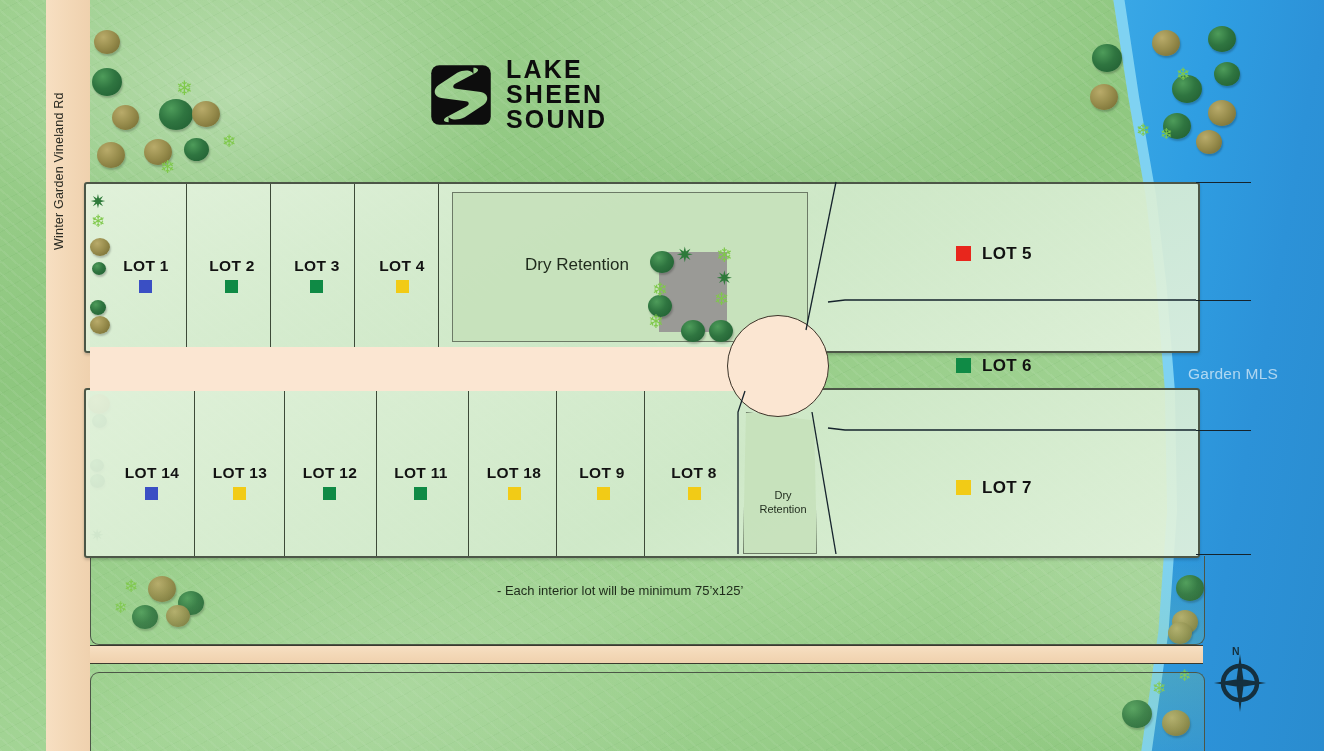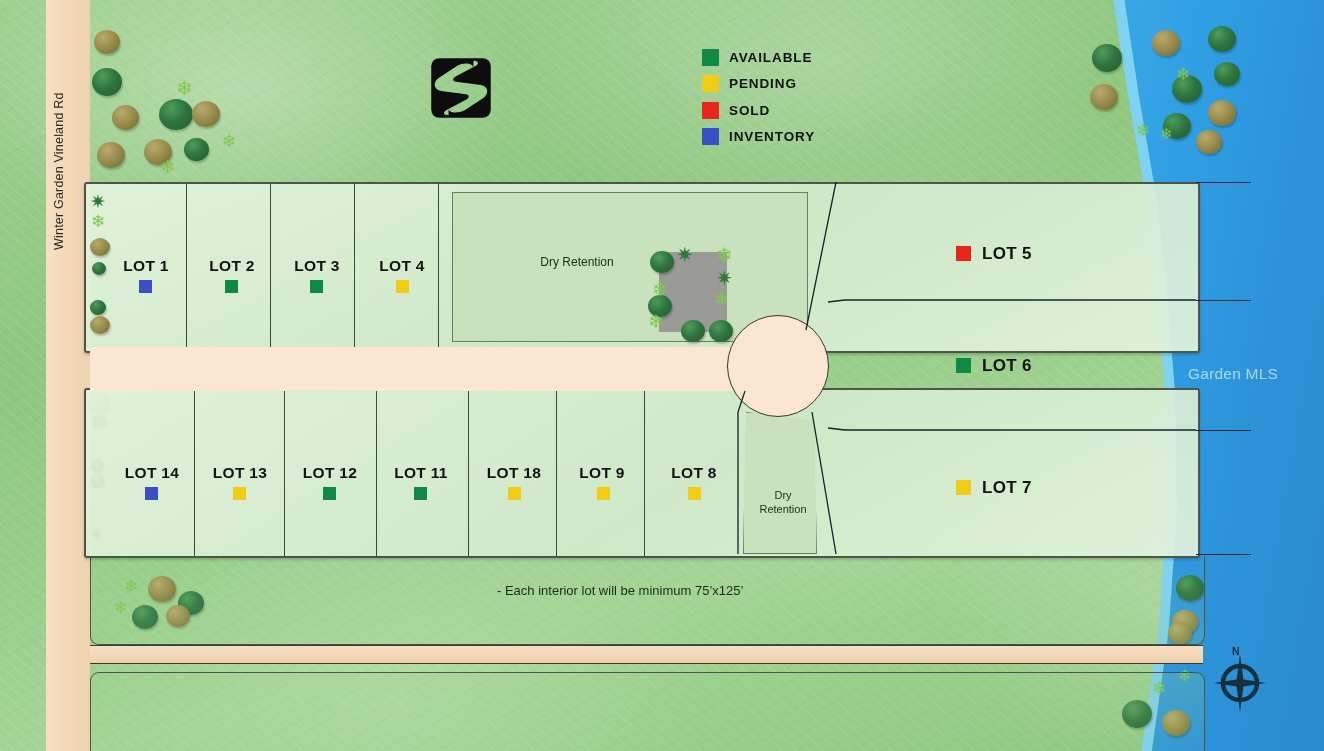--- a/index.html
+++ b/index.html
@@ -158,21 +158,21 @@
 
   
   #dry-retention-top {
     position: absolute;
     left: 452px; top: 192px; width: 354px; height: 148px;
     background: rgba(197,224,186,.85);
     border: 1px solid #6c7a66;
   }
   #dry-retention-top-label {
     position: absolute; left: 452px; top: 255px; width: 250px;
-    text-align: center; font-size: 12px; color: #1f2a1c;
+    text-align: center; font-size: 17px; color: #1f2a1c;
   }
   #gray-pad {
     position: absolute; left: 659px; top: 252px; width: 68px; height: 80px;
     background: #9a9a96;
   }
   #dry-retention-bottom {
     position: absolute; left: 743px; top: 412px; width: 72px; height: 140px;
     background: rgba(197,224,186,.85);
     border: 1px solid #6c7a66;
     clip-path: polygon(4% 0, 96% 6%, 100% 100%, 0 100%);
@@ -452,40 +452,27 @@
         <mask id="smask">
           <rect x="0" y="0" width="100" height="100" fill="white"></rect>
           <path d="M70 18 C70 10, 56 8, 44 14 L14 34 C4 41, 6 53, 18 55 L58 60
                    C64 61, 64 66, 58 69 L26 86 C20 90, 22 94, 30 94
                    L30 84 C30 90, 44 92, 56 86 L86 66 C96 59, 94 47, 82 45
                    L42 40 C36 39, 36 34, 42 31 L74 14 C80 10, 78 6, 70 6 Z" fill="black"></path>
         </mask>
       </defs>
       <rect x="2" y="2" width="96" height="96" rx="13" ry="13" fill="#0d0d0d" mask="url(#smask)"></rect>
     </svg>
-  </div>
-
-  <div id="legend">
-    <div class="legend-row">
-      <span class="legend-chip sw-available"></span>
-      <span class="legend-text">AVAILABLE</span>
+    <div id="logo-wordmark">
+      <div>LAKE</div>
+      <div>SHEEN</div>
+      <div>SOUND</div>
     </div>
-    <div class="legend-row">
-      <span class="legend-chip sw-pending"></span>
-      <span class="legend-text">PENDING</span>
-    </div>
-    <div class="legend-row">
-      <span class="legend-chip sw-sold"></span>
-      <span class="legend-text">SOLD</span>
-    </div>
-    <div class="legend-row">
-      <span class="legend-chip sw-inventory"></span>
-      <span class="legend-text">INVENTORY</span>
-    </div>
-  </div>
+  </div>
+
 
   <div id="notes">
     <div>- Each interior lot will be minimum 75’x125’</div>
   </div>
 
   <div id="mls-watermark">Garden MLS</div>
 
   <div id="compass-n">N</div>
   <svg id="compass" viewBox="0 0 56 70">
     <g fill="#15303f">

